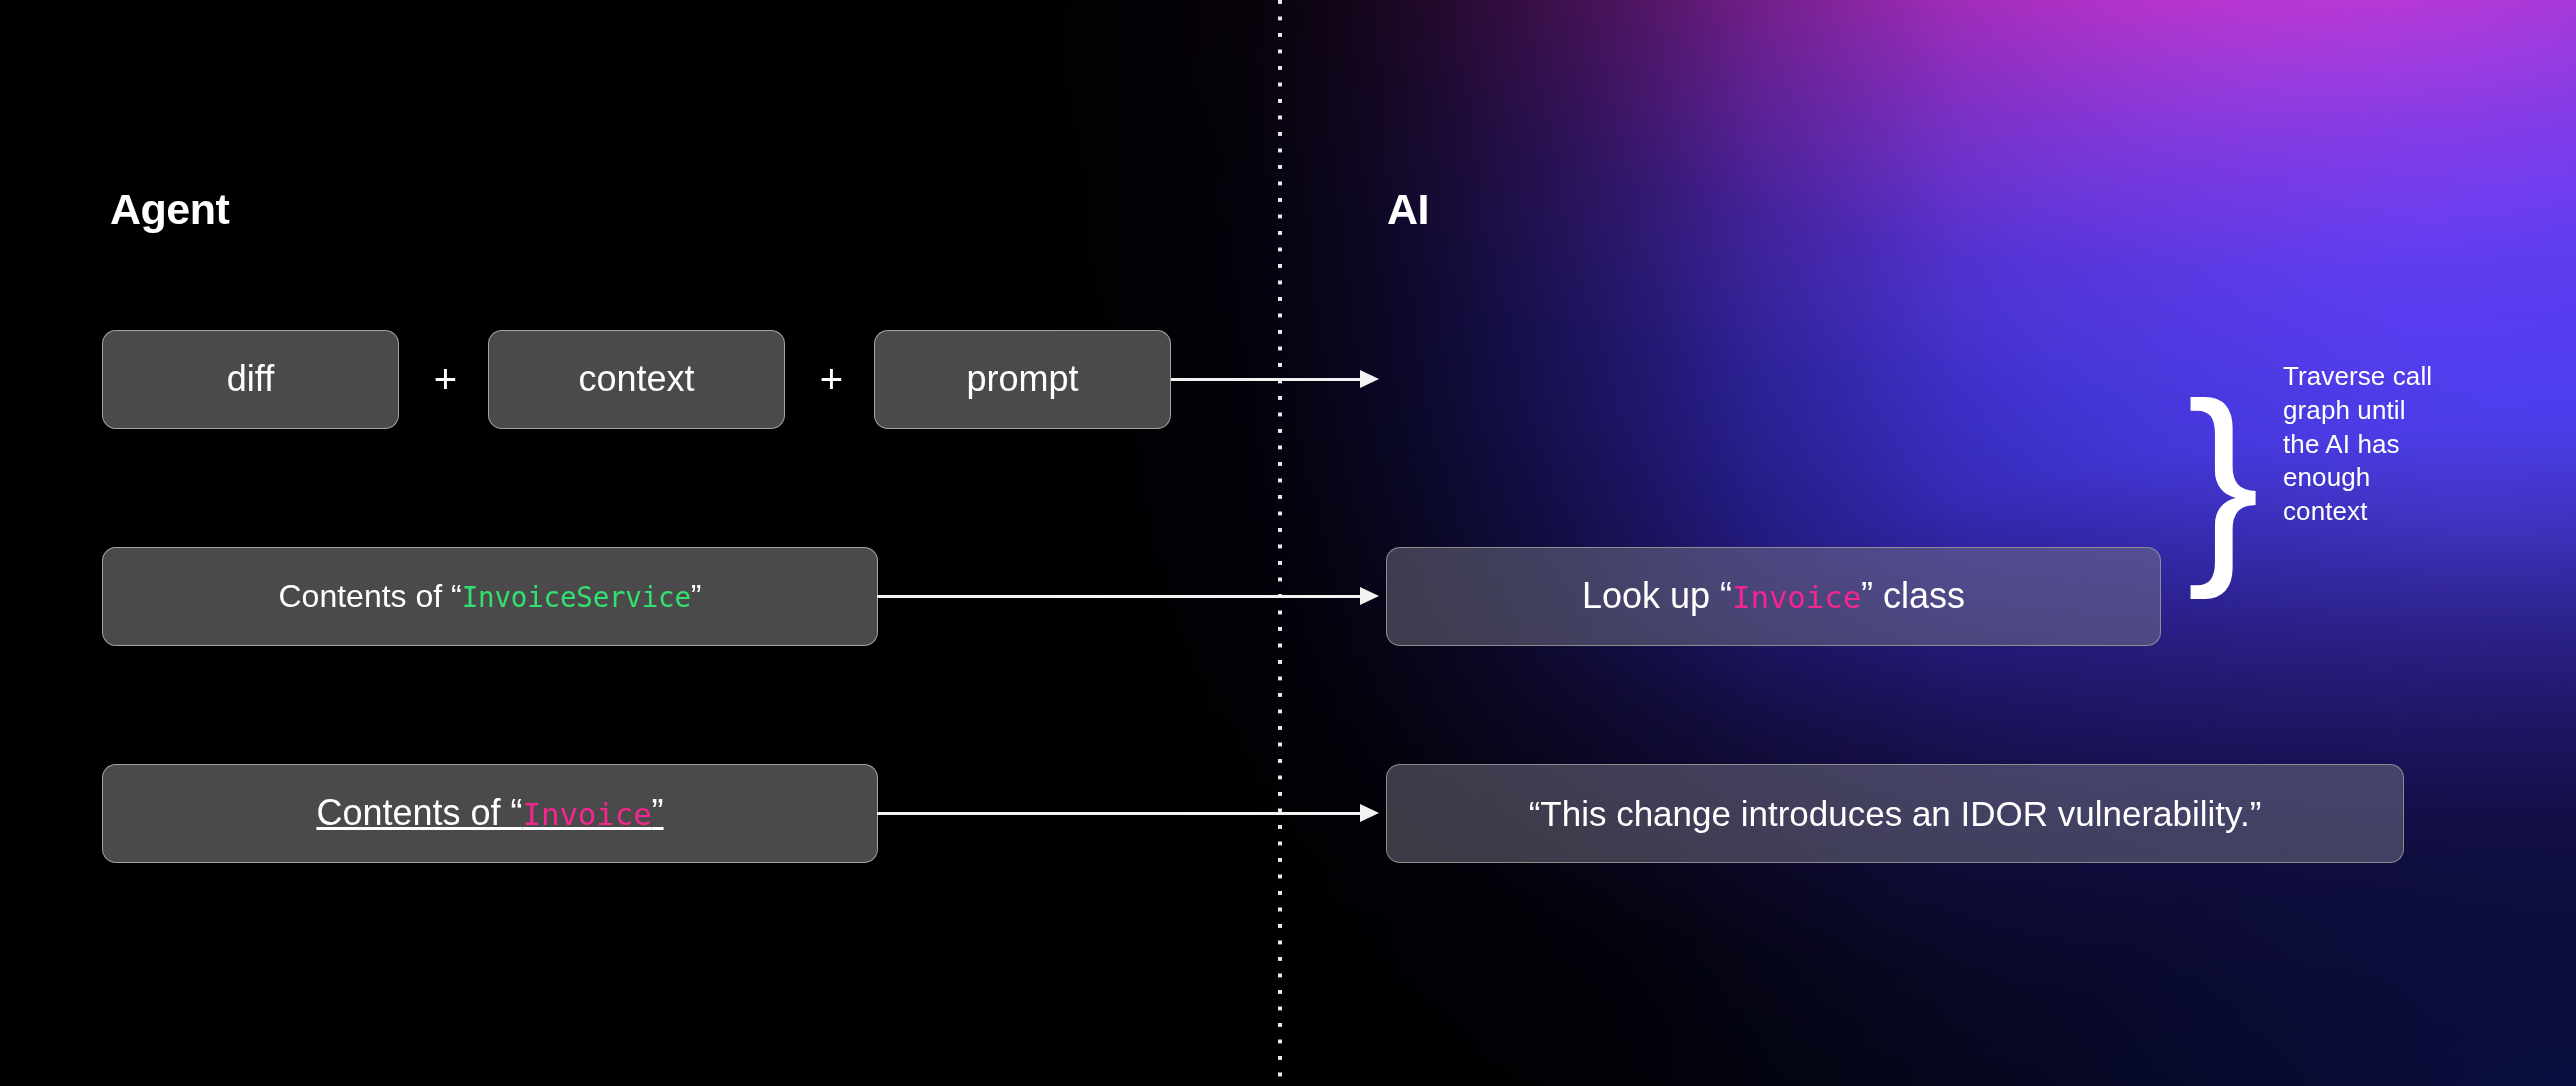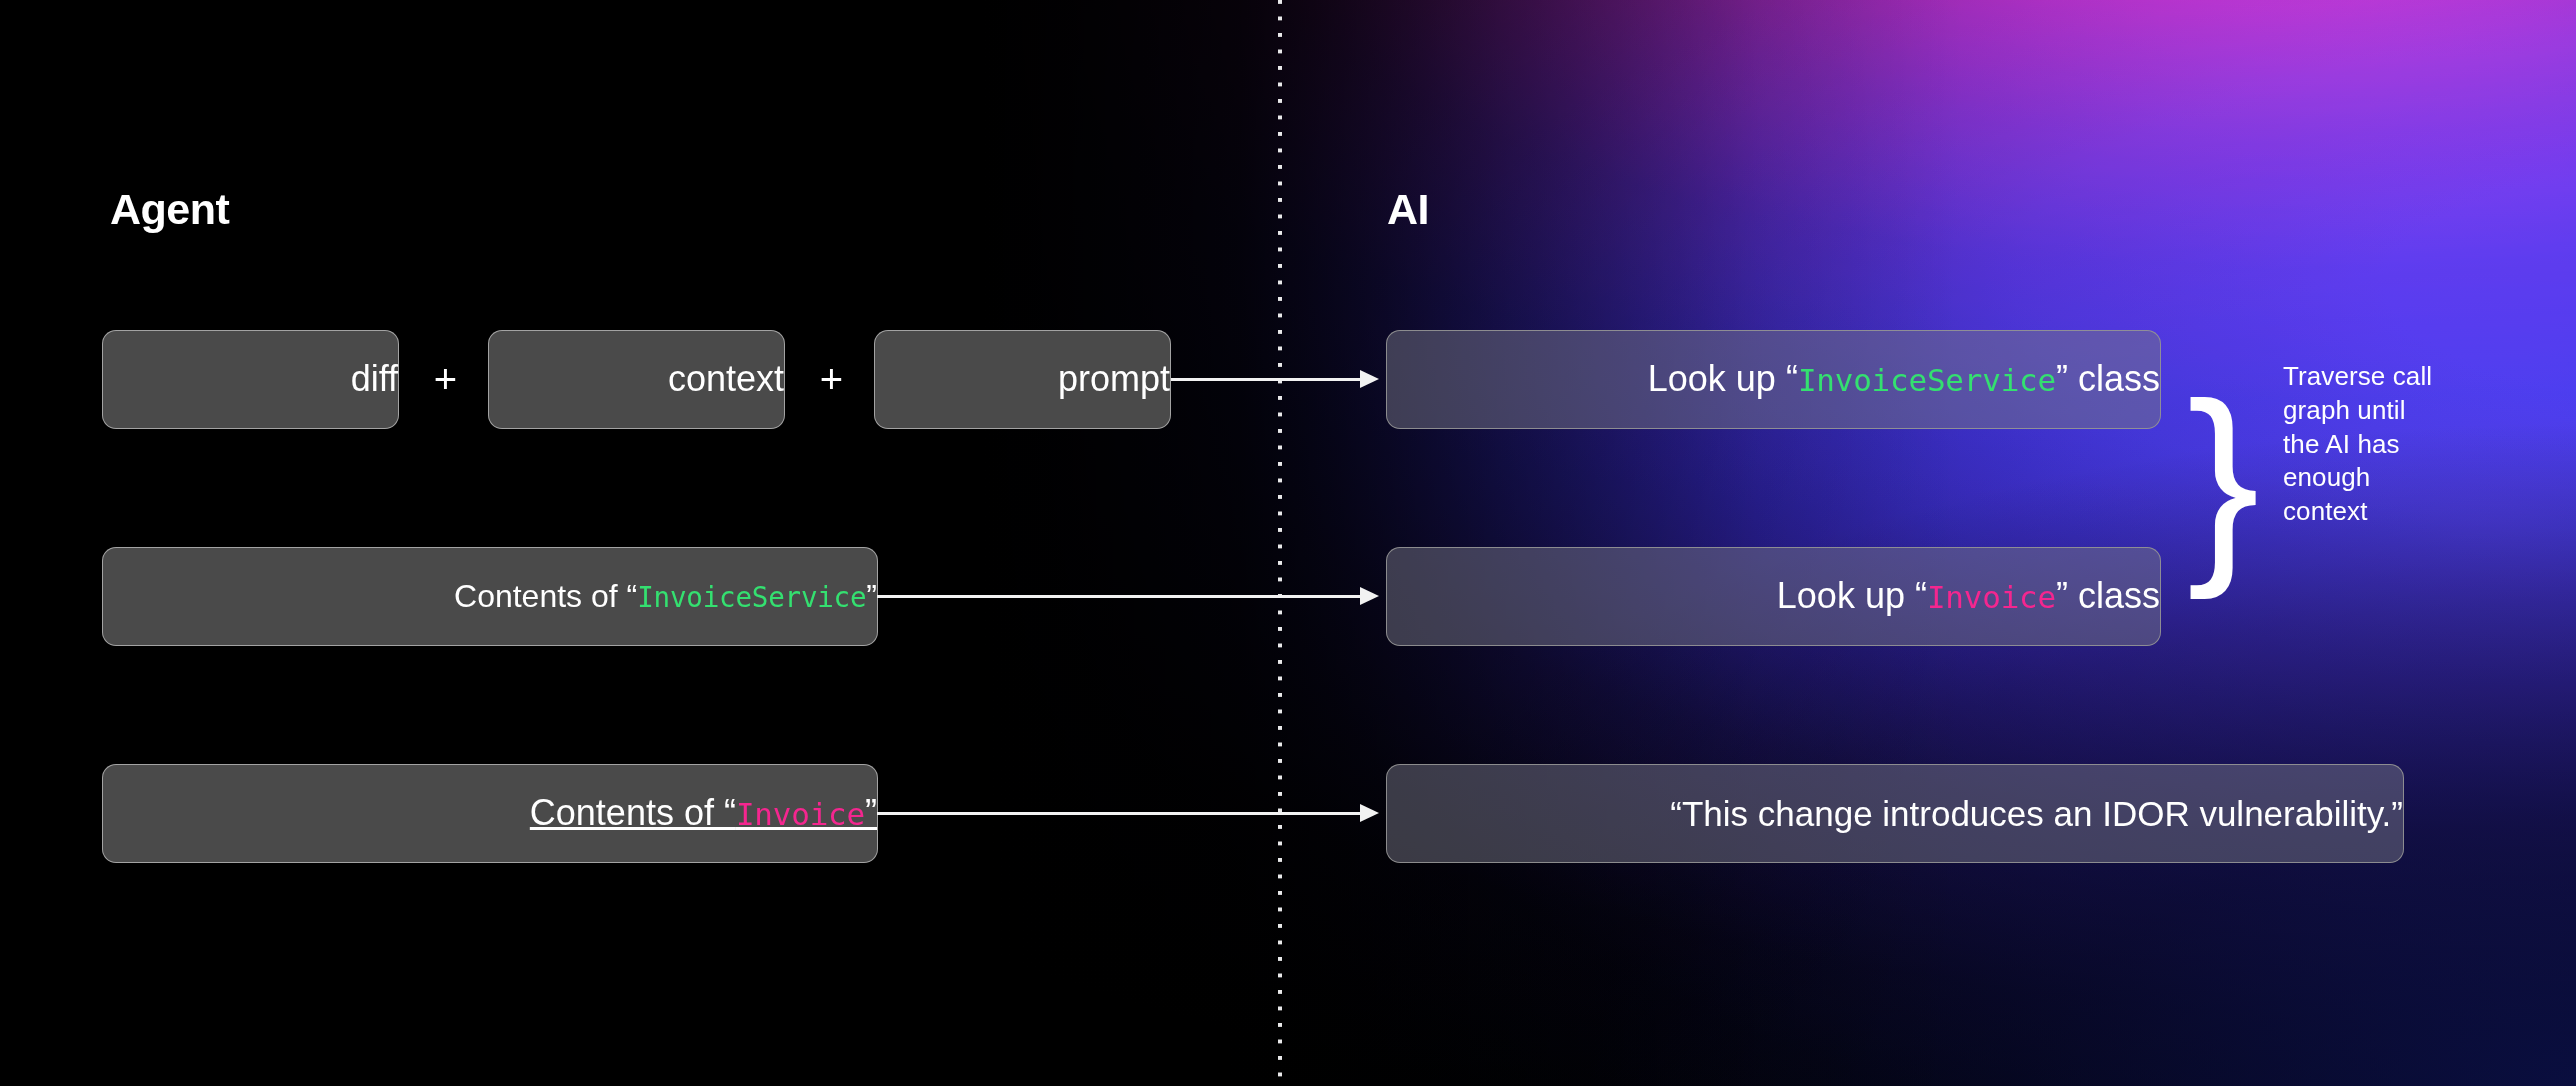--- a/index.html
+++ b/index.html
@@ -97,21 +97,21 @@
     line-height: 1;
     white-space: nowrap;
   }
 
   
   .node {
     position: absolute;
     box-sizing: border-box;
     display: flex;
     align-items: center;
-    justify-content: flex-end;
+    justify-content: center;
     border-radius: 14px;
     border: 1.7px solid rgba(168,168,168,0.95);
     color: #ffffff;
     text-align: center;
     line-height: 1.12;
     white-space: nowrap;
   }
   .node.left {
     background: #4a4a4a;
   }
@@ -216,23 +216,20 @@
 
   <div class="node left" style="left:874px; top:330px; width:297px; height:99px; font-size:36px;">
     <span class="txt">prompt</span>
   </div>
 
   <div class="arrow" style="left:1171px; top:370px; width:208px;">
     <div class="shaft" style="width:191px;"></div>
     <div class="head" style="left:189px;"></div>
   </div>
 
-  <div class="node right" style="left:1386px; top:330px; width:775px; height:99px; font-size:36px;">
-    <span class="txt"><span>Look up “</span><span class="mono-green">InvoiceService</span><span>” class</span></span>
-  </div>
 
   <div class="brace" style="left:2187px; top:371px; font-size:217px;">}</div>
 
   <div class="annotation" style="left:2283px; top:360px; width:260px;">
     <div>Traverse call</div>
     <div>graph until</div>
     <div>the AI has</div>
     <div>enough</div>
     <div>context</div>
   </div>

